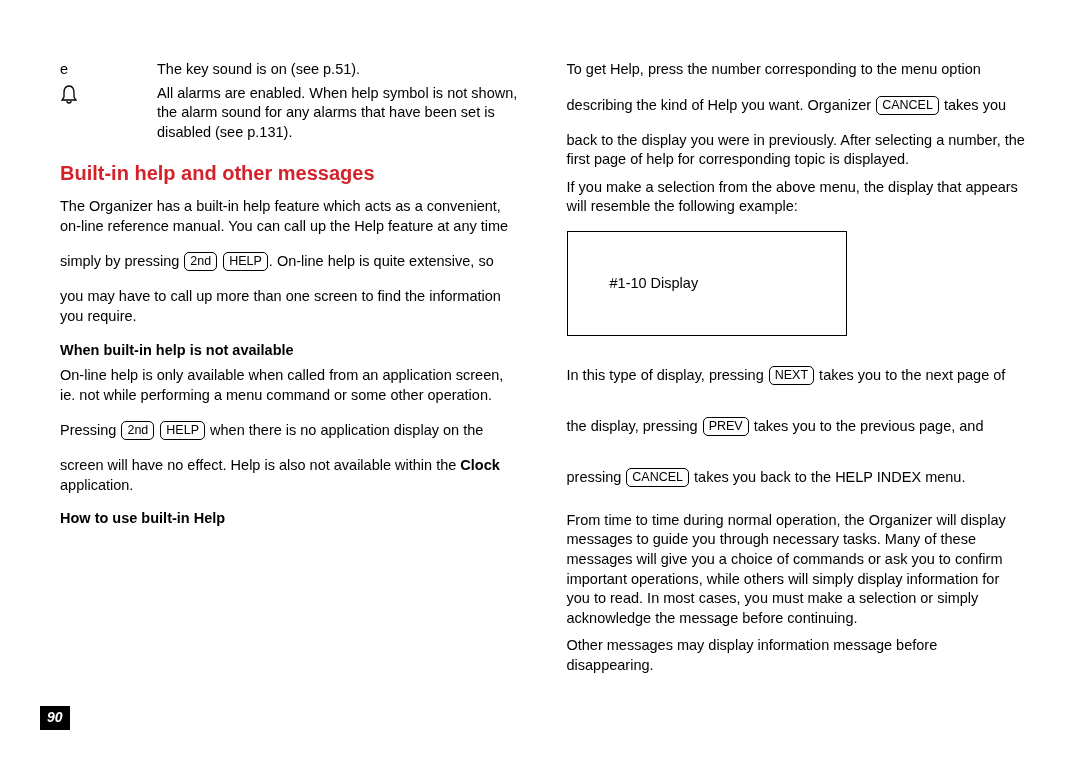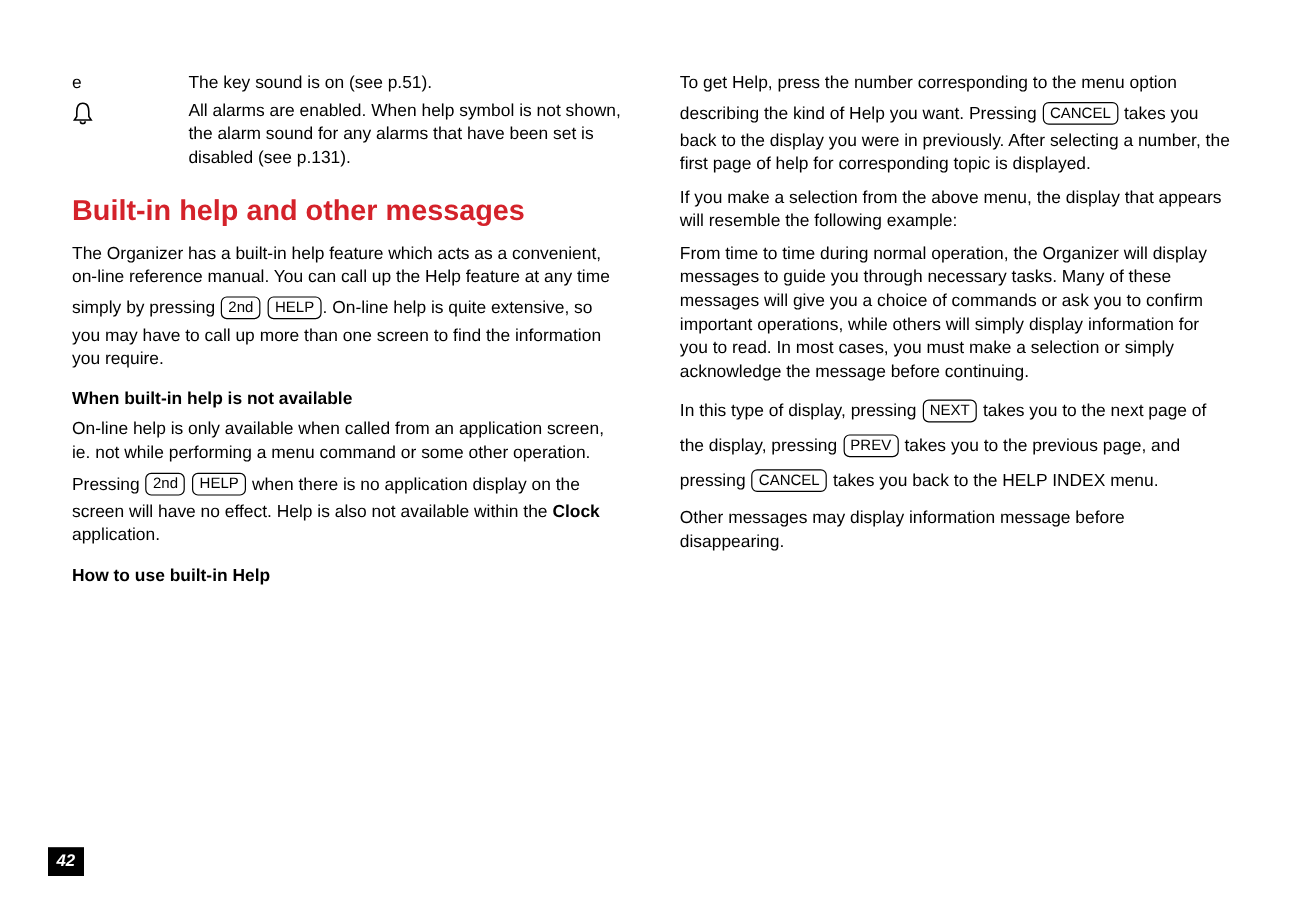--- a/index.html
+++ b/index.html
@@ -18,38 +18,38 @@
       display: flex;
       gap: 48px;
       height: 620px;
     }
     .col { flex: 1; }
     .icon-row { display: flex; margin-bottom: 4px; }
     .icon-cell { width: 60px; flex: 0 0 60px; }
     .icon-text { flex: 1; margin-left: 37px; }
     .section-title {
       color: #d4222a;
-      font-size: 24px;
+      font-size: 20px;
       font-weight: bold;
       margin: 18px 0 10px 0;
     }
     .sub-title {
       font-weight: bold;
       margin: 14px 0 6px 0;
     }
     p { margin-bottom: 8px; }
     .keycap {
       display: inline-block;
       border: 1px solid #000;
       border-radius: 5px;
       padding: 0 5px;
       font-size: 12.5px;
       line-height: 17px;
       vertical-align: 1px;
-      margin: 5px 1px;
+      margin: 16px 1px;
     }
     .display-box {
       border: 1.5px solid #000;
       width: 280px;
       height: 105px;
       margin: 14px 0;
       display: flex;
       align-items: center;
       padding-left: 42px;
     }
@@ -101,30 +101,33 @@
 
     <div class="sub-title">How to use built-in Help</div>
 
 
 
   </div>
 
   <div class="col">
 
     <p>
-      <span>To get Help, press the number corresponding to the menu option describing the kind of Help you want. Pressing </span><span class="keycap">CANCEL</span><span> takes you back to the display you were in previously. After selecting a number, the first page of help for corresponding topic is displayed.</span>
+      <span>To get Help, press the number corresponding to the menu option describing the kind of Help you want. Organizer </span><span class="keycap">CANCEL</span><span> takes you back to the display you were in previously. After selecting a number, the first page of help for corresponding topic is displayed.</span>
     </p>
 
     <p>If you make a selection from the above menu, the display that appears will resemble the following example:</p>
 
-
-    <p>From time to time during normal operation, the Organizer will display messages to guide you through necessary tasks. Many of these messages will give you a choice of commands or ask you to confirm important operations, while others will simply display information for you to read. In most cases, you must make a selection or simply acknowledge the message before continuing.</p>
+    <div class="display-box">
+      <span>#1-10 Display</span>
+    </div>
 
     <p>
       <span>In this type of display, pressing </span><span class="keycap">NEXT</span><span> takes you to the next page of the display, pressing </span><span class="keycap">PREV</span><span> takes you to the previous page, and pressing </span><span class="keycap">CANCEL</span><span> takes you back to the HELP INDEX menu.</span>
     </p>
+
+    <p>From time to time during normal operation, the Organizer will display messages to guide you through necessary tasks. Many of these messages will give you a choice of commands or ask you to confirm important operations, while others will simply display information for you to read. In most cases, you must make a selection or simply acknowledge the message before continuing.</p>
 
     <p>Other messages may display information message before disappearing.</p>
 
   </div>
 </div>
 
-<div class="page-badge">42</div>
+<div class="page-badge">90</div>
 
 </body></html>

